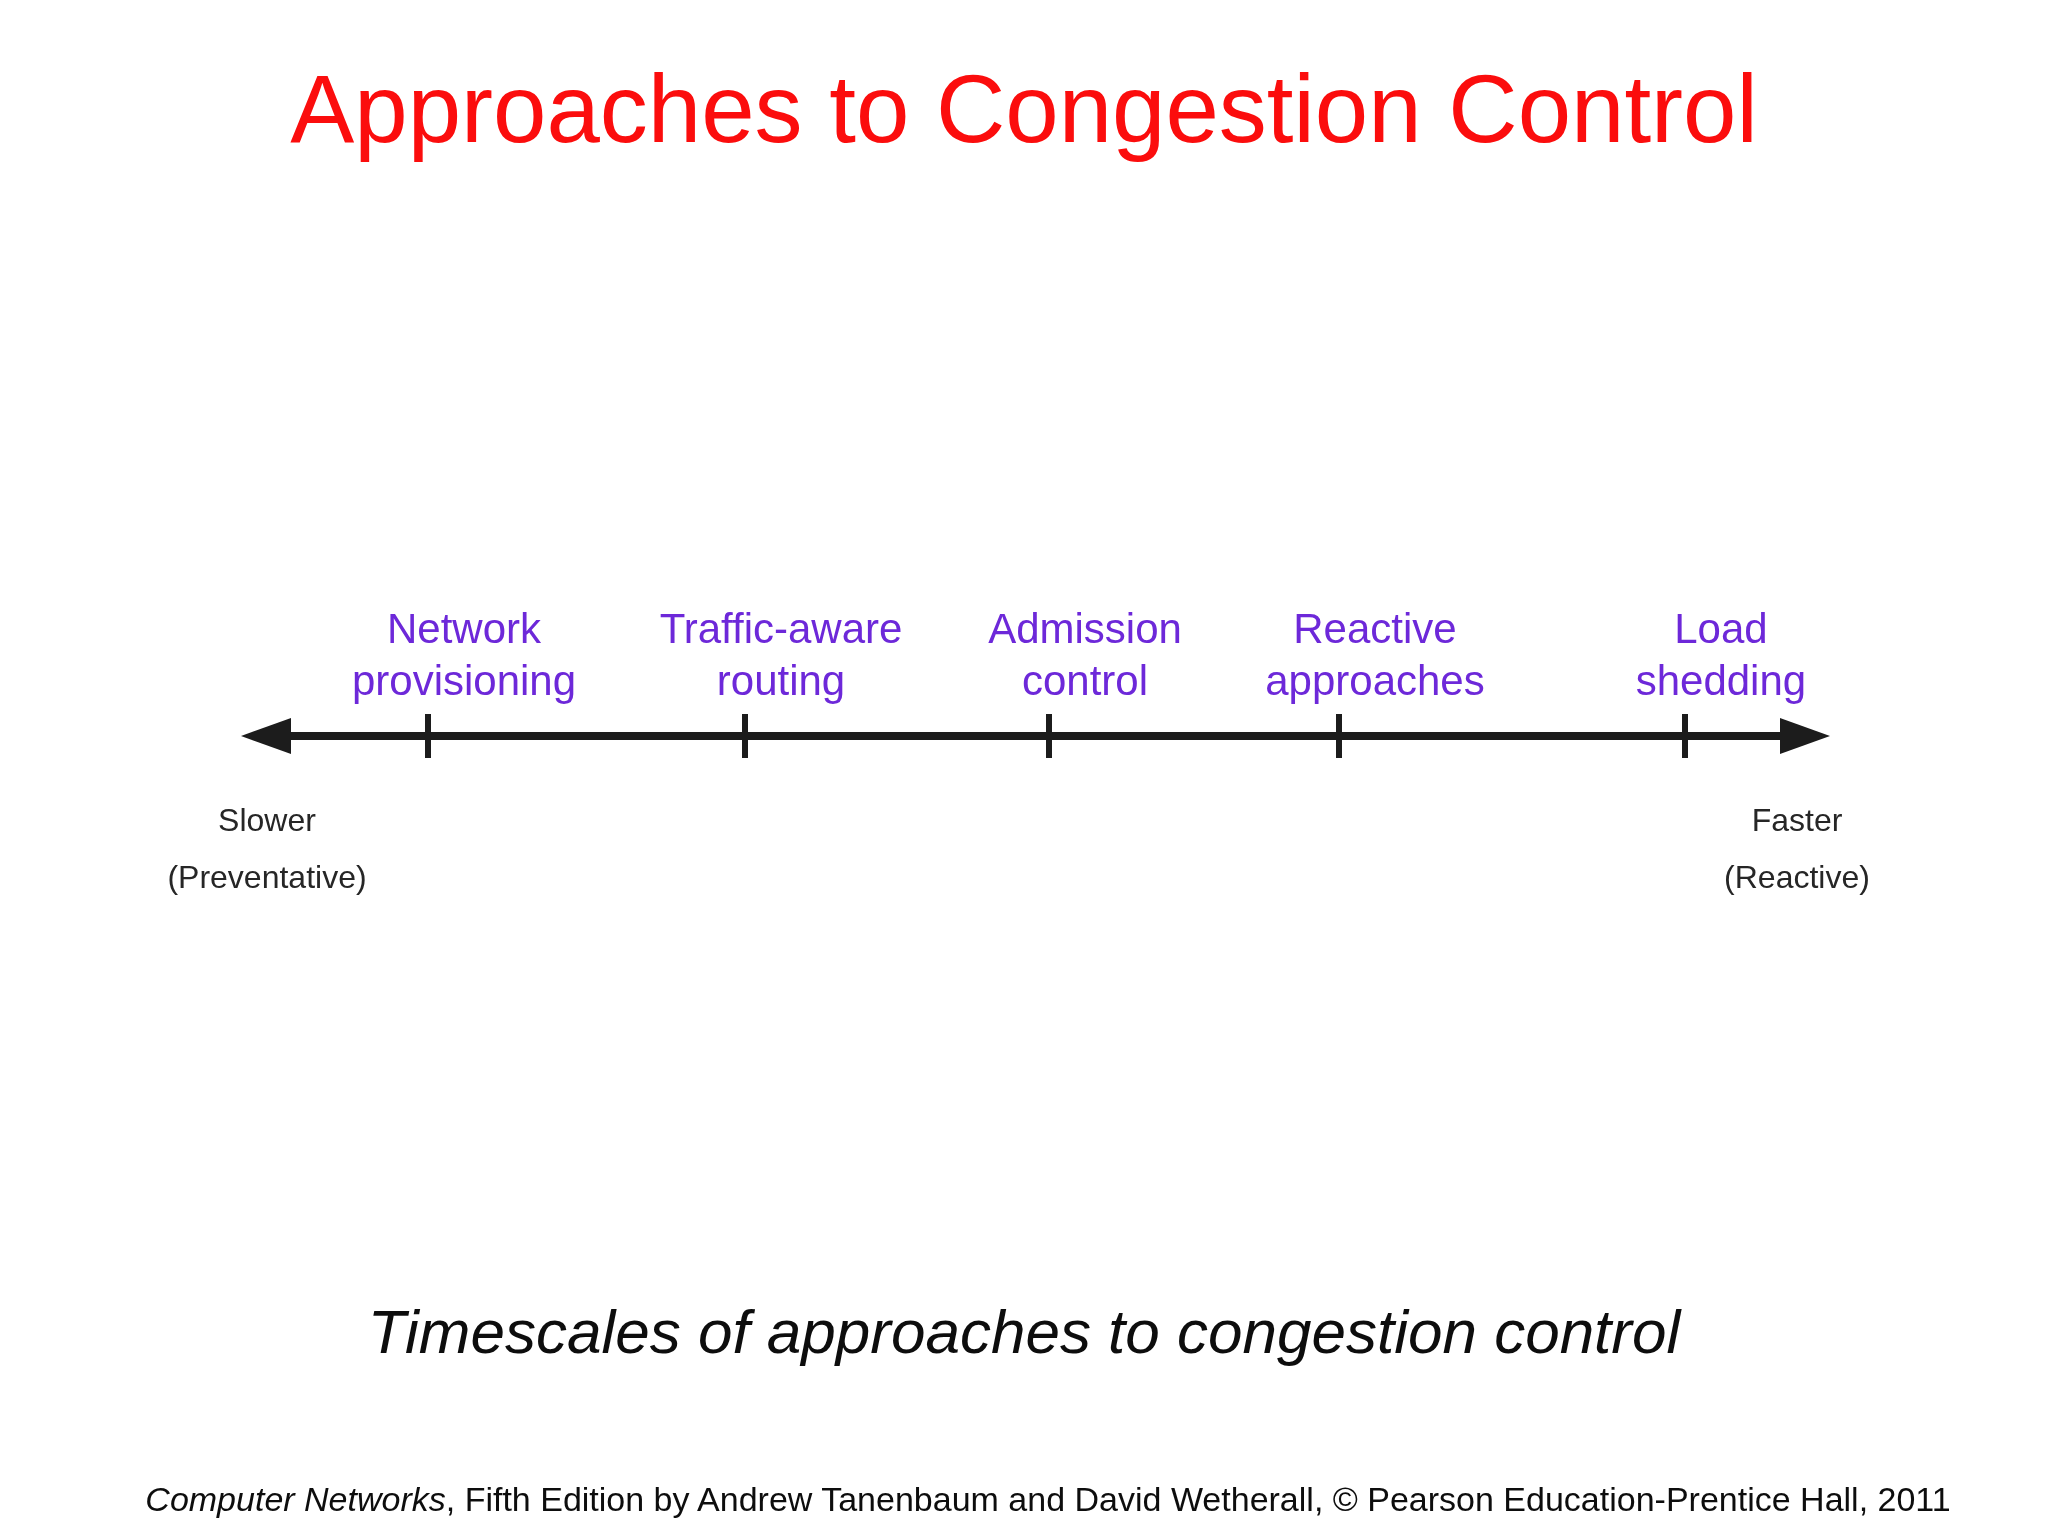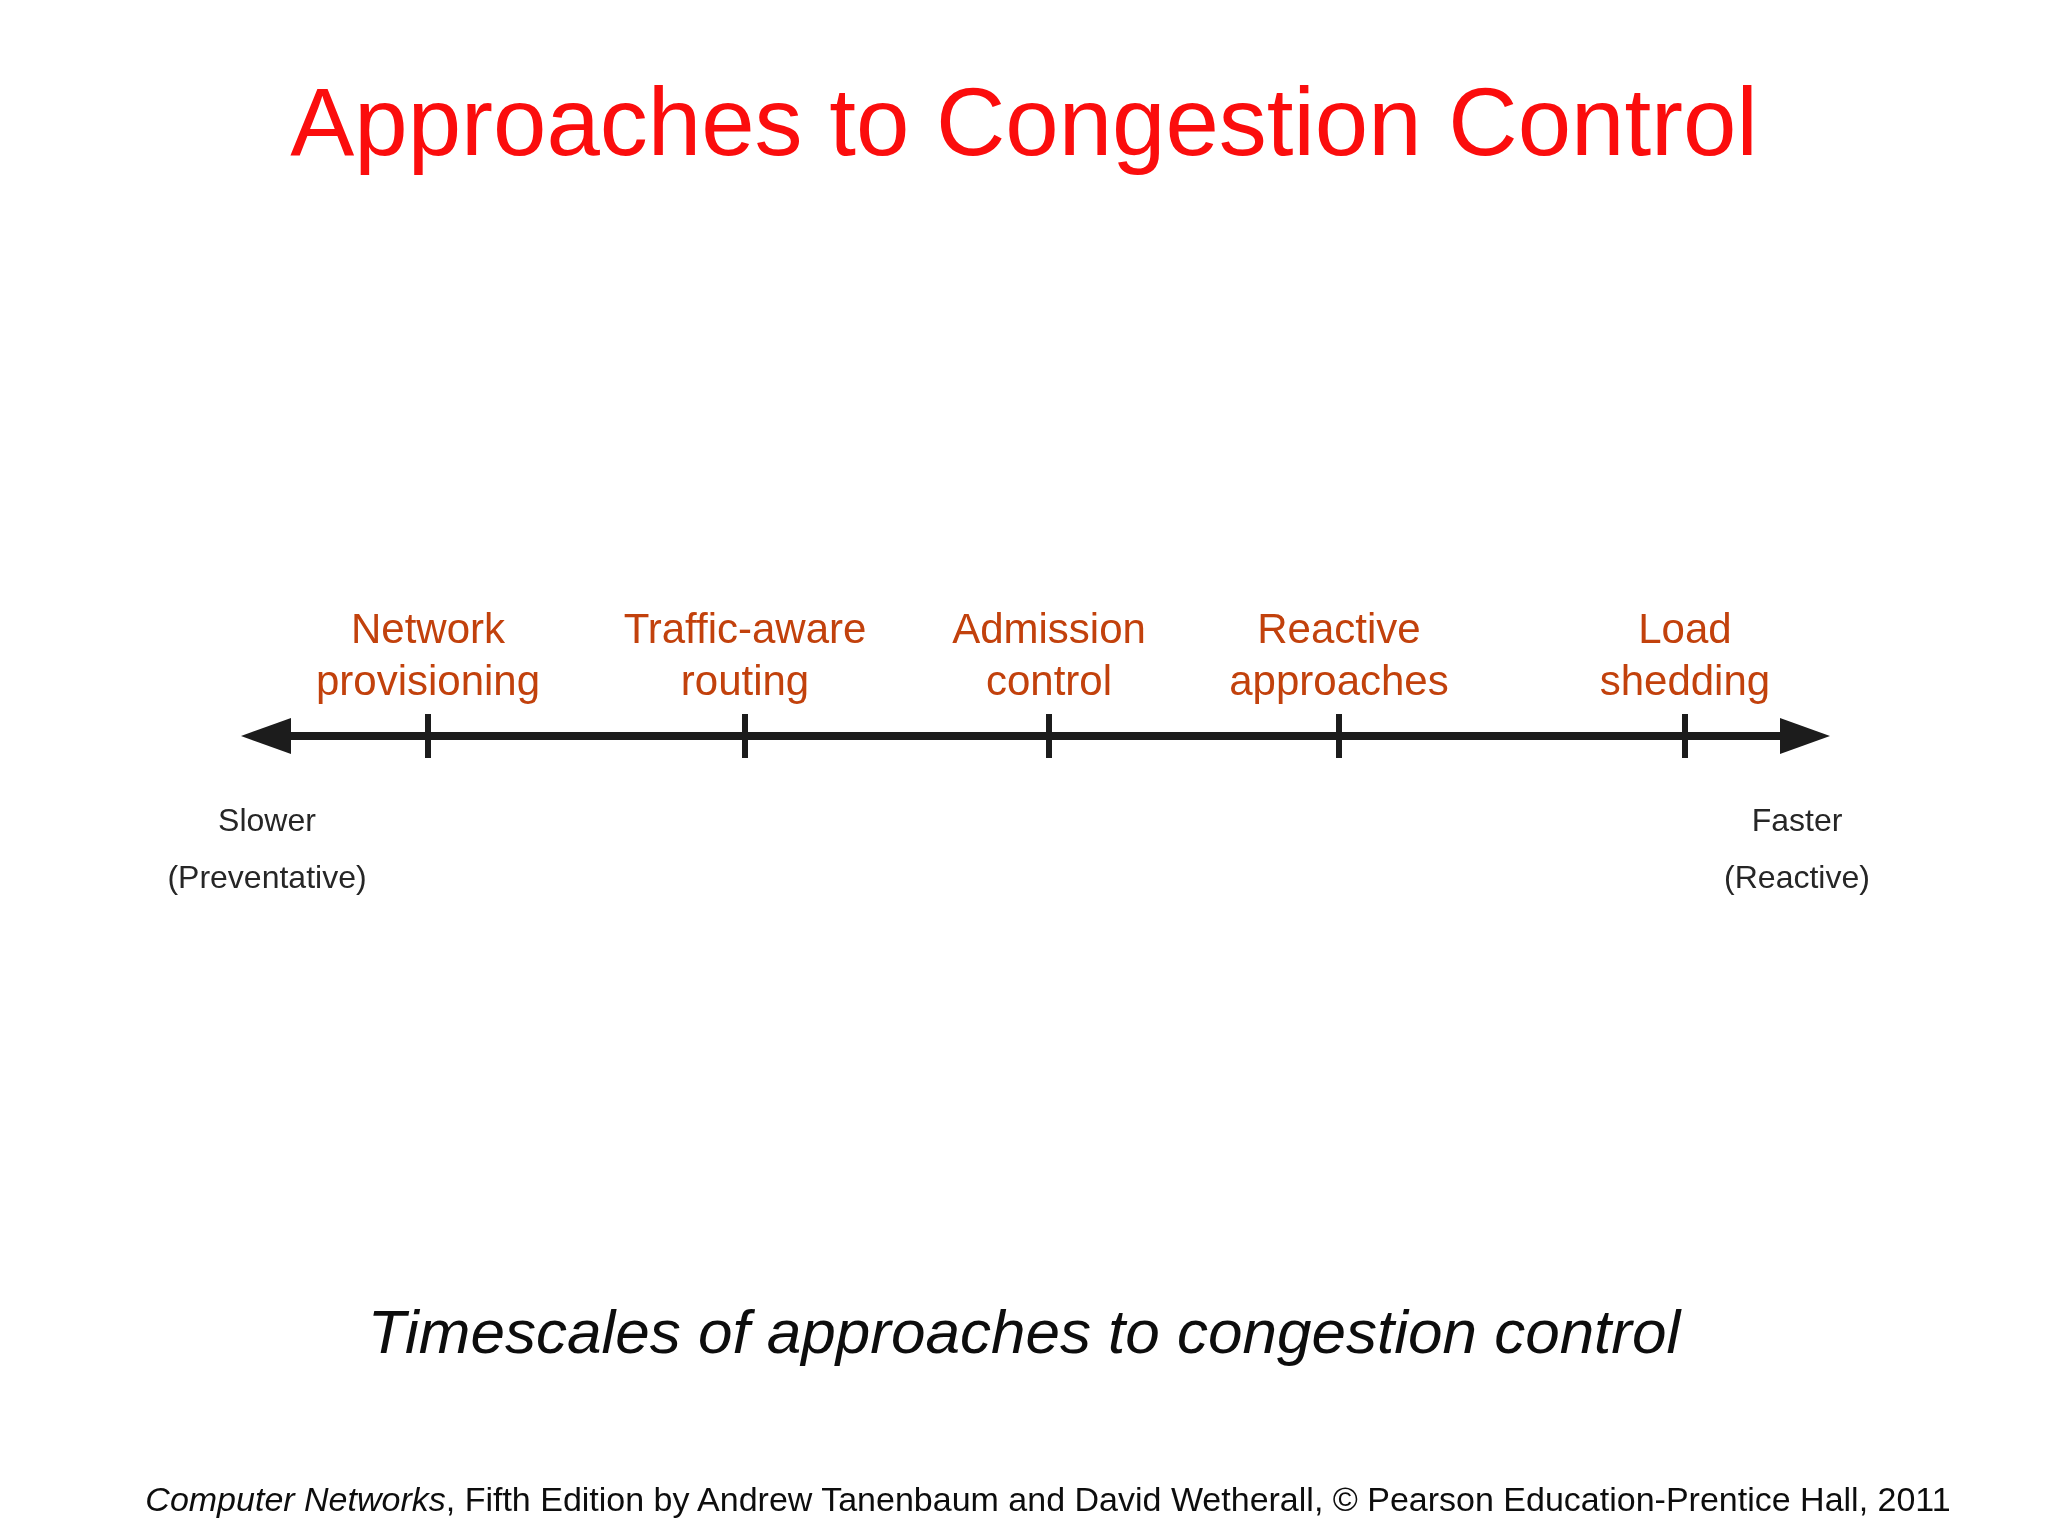--- a/index.html
+++ b/index.html
@@ -6,45 +6,46 @@
   .slide {
     position: relative;
     width: 2048px;
     height: 1536px;
     background: #ffffff;
     font-family: "Liberation Sans", sans-serif;
     overflow: hidden;
   }
   .slide-title {
     position: absolute;
-    top: 64px;
+    top: 51px;
     left: 0;
     width: 100%;
     text-align: center;
     font-size: 96px;
     line-height: 1.2;
     color: #fb0d0d;
     white-space: nowrap;
   }
   .diagram {
     position: absolute;
     left: 241px;
     top: 595px;
     width: 1589px;
     height: 200px;
   }
   .axis-label {
     position: absolute;
     top: 8px;
     transform: translateX(-50%);
     text-align: center;
-    color: #c2410c;
+    color: #6d28d9;
     font-size: 42px;
     line-height: 52px;
     white-space: nowrap;
+    margin-left: 36px;
   }
   .axis-svg {
     position: absolute;
     left: 0;
     top: 111px;   
     width: 1589px;
     height: 60px;
   }
   .end-label {
     position: absolute;

